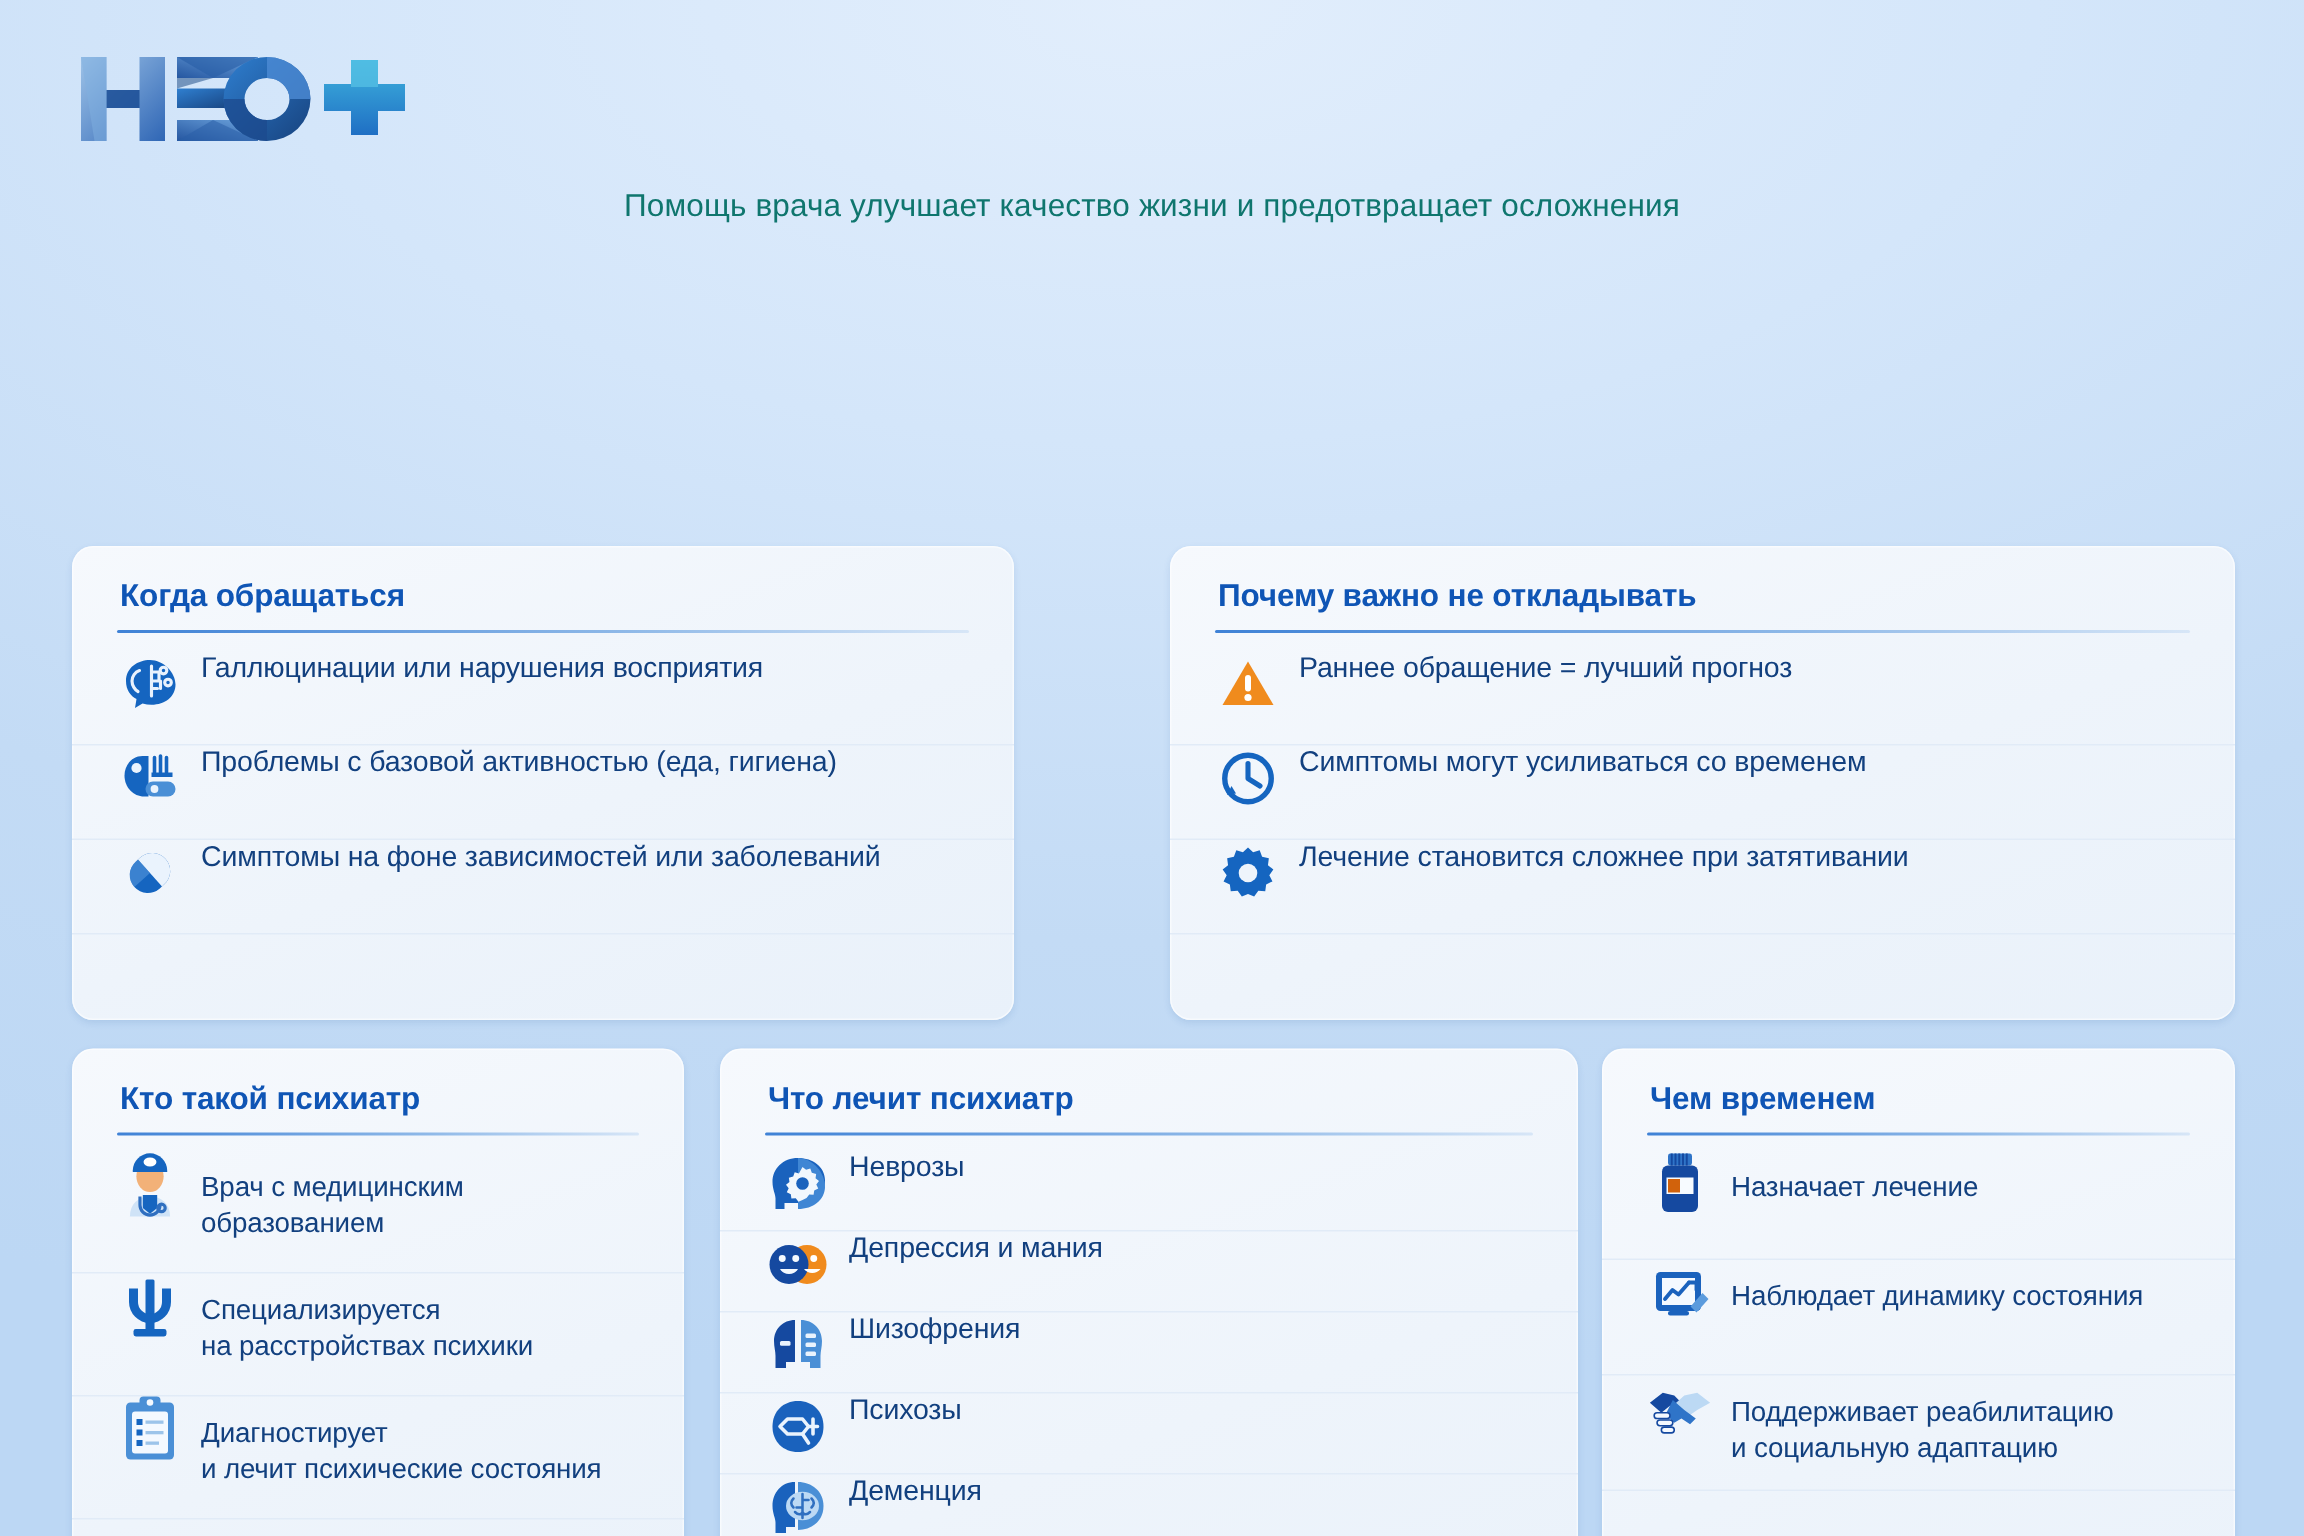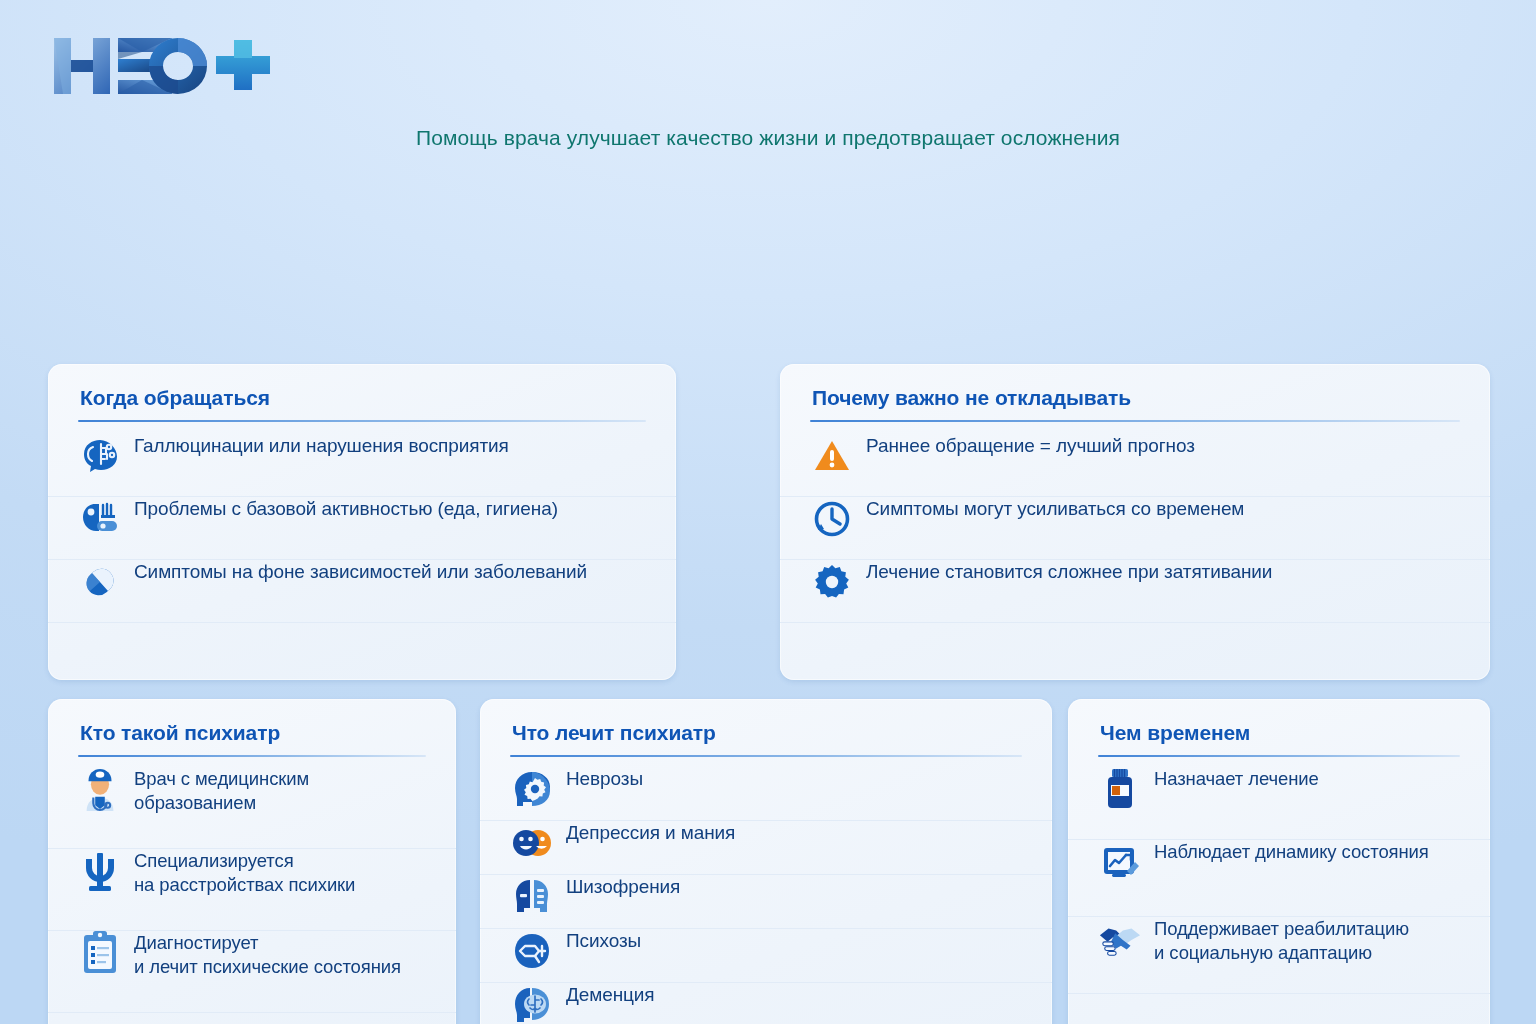--- a/index.html
+++ b/index.html
@@ -58,21 +58,21 @@
   .row:last-child{border-bottom:1px solid #e1ebf7;}
   .ic{
     flex:0 0 auto;width:44px;height:44px;
     display:flex;align-items:center;justify-content:center;
     margin-right:12px;
   }
   .ic svg{display:block;}
   .lbl{
     font-size:19px;line-height:1.25;color:#12407f;letter-spacing:-0.1px;
   }
-  .lbl.two{line-height:1.3;}
+  .lbl.two{line-height:1.3;margin-top:12px;}
 
   
   .c1 .row{height:62px;}
   .c2 .row{height:62px;}
   .c3 .row{height:81px;}
   .c4 .row{height:53px;}
   .c5 .row{height:76px;}
   .c5 .row:first-child{height:72px;}
 
   .c1{left:48px;top:192px;width:628px;height:316px;}

